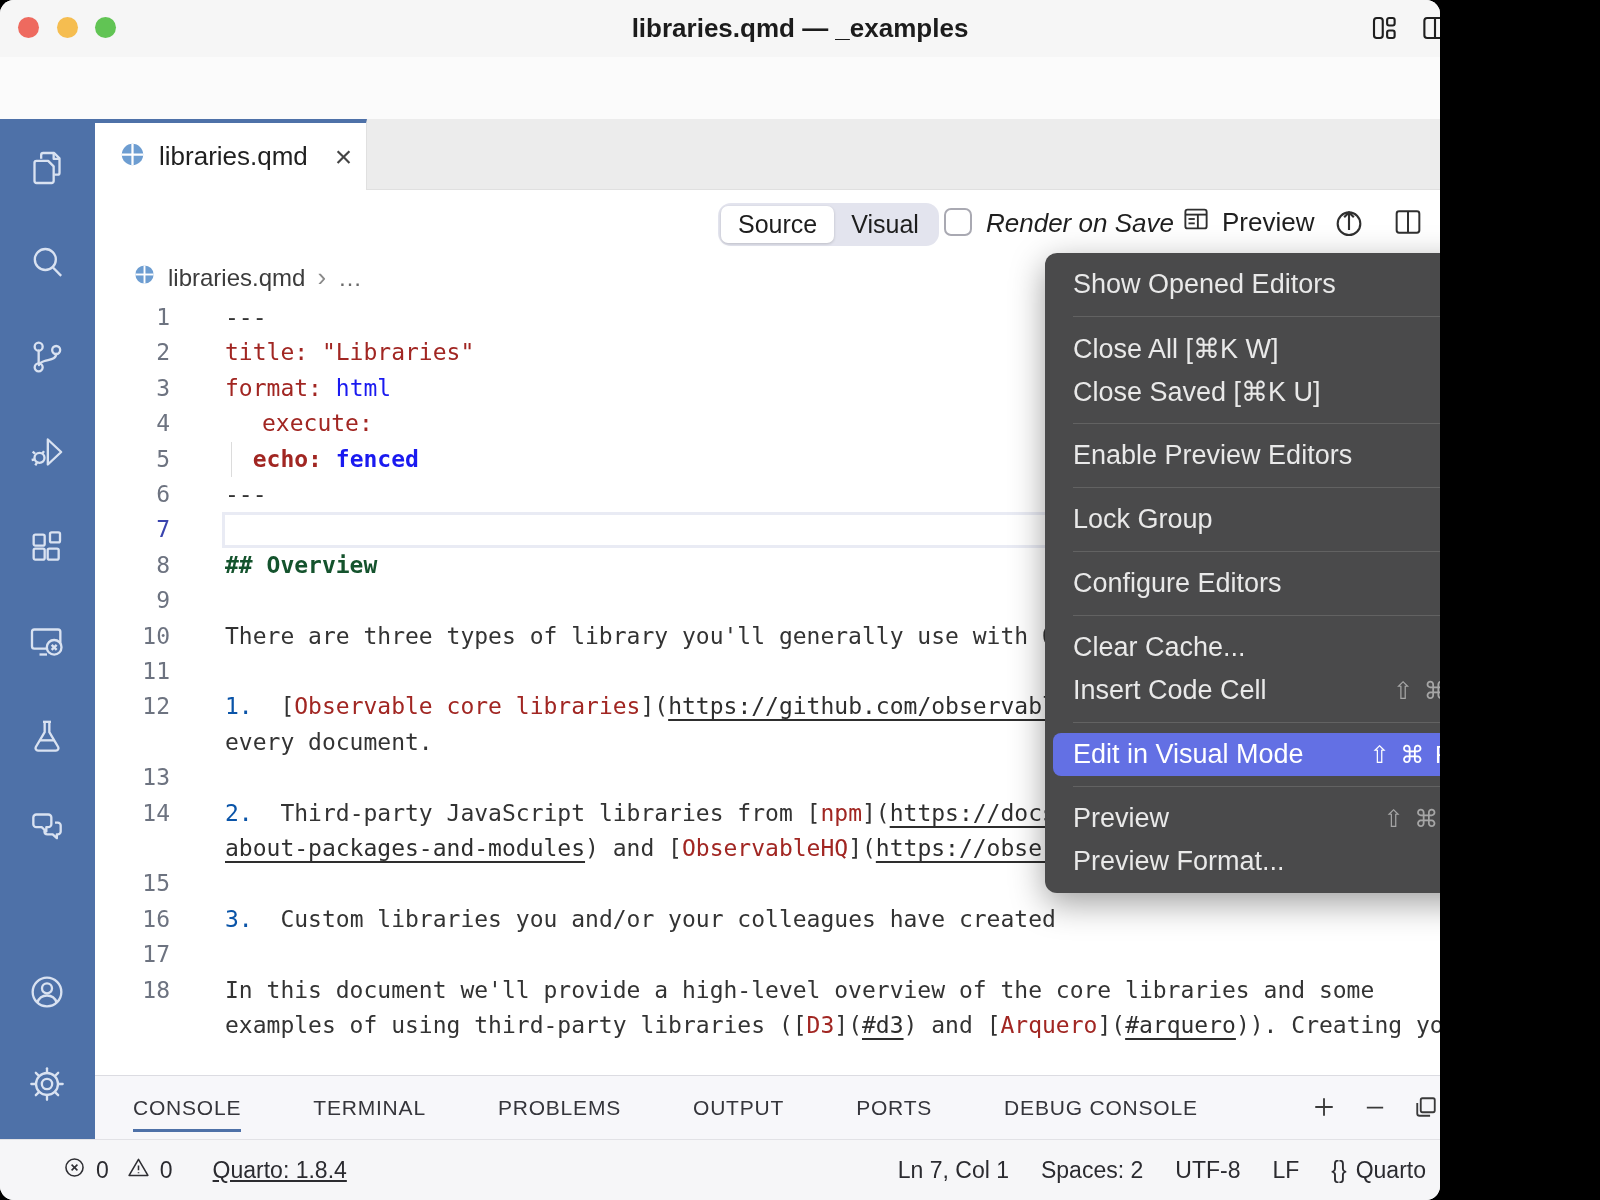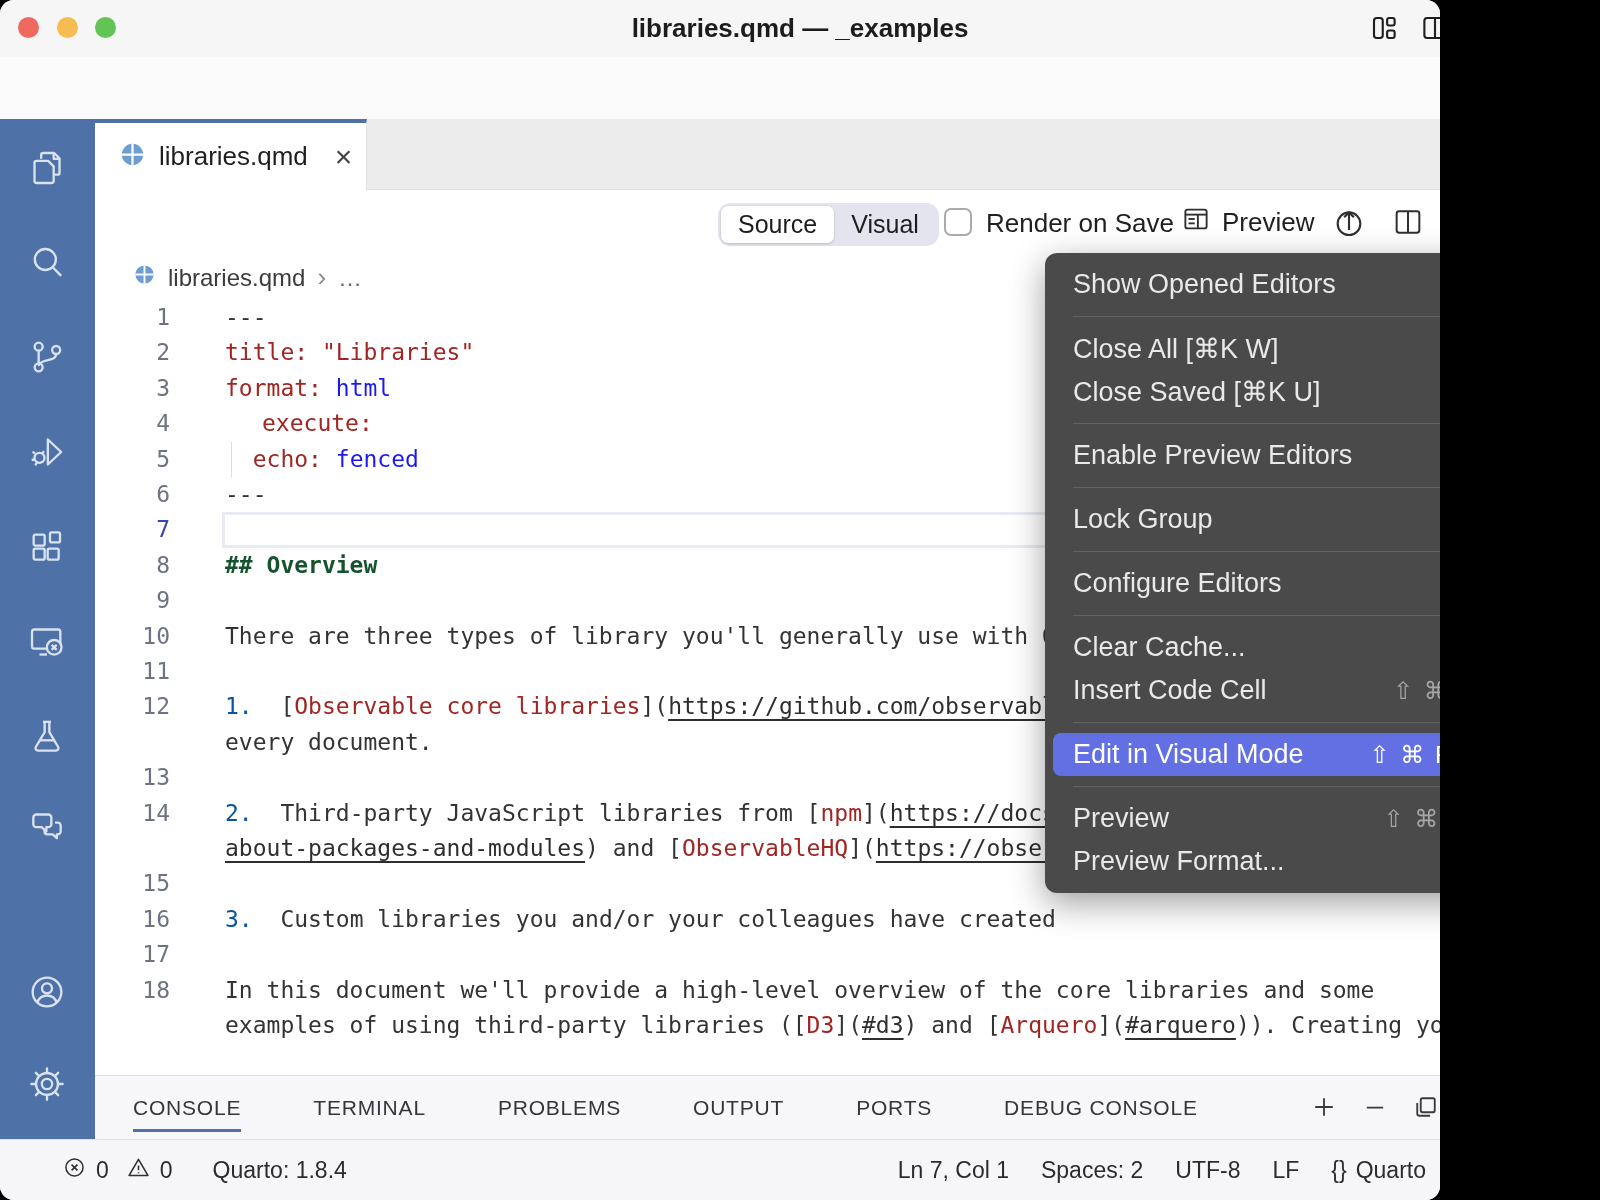--- a/index.html
+++ b/index.html
@@ -31,21 +31,21 @@
   .tabstrip{position:absolute;left:95px;top:119px;width:1505px;height:71px;background:#ececec;border-bottom:1px solid #e0e0e0;box-sizing:border-box;}
   .tab{position:absolute;left:0;top:0;width:272px;height:71px;background:#fff;border-top:4px solid #4e71a8;border-right:1px solid #e0e0e0;box-sizing:border-box;display:flex;align-items:center;gap:13px;padding-left:24px;}
   .tablabel{font-size:26px;color:#1f1f1f;}
   .tabclose{font-size:30px;color:#444;margin-left:14px;line-height:1;}
   
   .edtoolbar{position:absolute;left:95px;top:190px;width:1505px;height:65px;background:#fff;}
   .seg{position:absolute;left:623px;top:13px;height:43px;background:#e3e4ee;border-radius:13px;display:flex;align-items:center;padding:0 3px;}
   .segbtn{font-size:25px;color:#1d1d1d;padding:0 17px;height:37px;line-height:37px;border-radius:7px;}
   .segbtn.on{background:#fff;box-shadow:0 1px 3px rgba(0,0,0,.18);}
   .chk{position:absolute;left:849px;top:18px;width:28px;height:28px;border:2px solid #a9a9b2;border-radius:7px;background:#fff;box-sizing:border-box;}
-  .ros{position:absolute;left:891px;top:18px;font-size:26px;color:#1f1f1f;}
+  .ros{position:absolute;left:891px;top:18px;font-size:26px;color:#1f1f1f;font-style:italic;}
   .pvw{position:absolute;left:1086px;top:14px;display:flex;align-items:center;gap:11px;font-size:26px;color:#1f1f1f;}
   .iconbtn{position:absolute;top:16px;}
   .morebtn{position:absolute;left:1401px;top:8px;width:52px;height:48px;border-radius:9px;background:#dfe2f3;display:flex;align-items:center;justify-content:center;}
   .dots{display:flex;gap:6px;margin-top:4px;}
   .dots i{width:5px;height:5px;border-radius:50%;background:#3a3a3a;}
   
   .breadcrumb{position:absolute;left:95px;top:255px;width:1505px;height:45px;background:#fff;display:flex;align-items:center;gap:12px;padding-left:38px;font-size:24px;color:#3c3c3c;}
   .bc-sep{color:#8a8a8a;font-size:26px;}
   .bc-more{color:#6a6a6a;}
   
@@ -76,21 +76,21 @@
   .panelbar{position:absolute;left:95px;top:1075px;width:1505px;height:64px;background:#f7f7fa;border-top:1px solid #dcdce2;box-sizing:border-box;}
   .ptabs{position:absolute;left:38px;top:0;height:63px;display:flex;gap:72px;align-items:center;}
   .ptab{position:relative;font-size:21px;font-weight:500;letter-spacing:0.8px;color:#35353b;height:63px;line-height:63px;}
   .ptab.active::after{content:"";position:absolute;left:0;right:0;bottom:7px;height:3px;background:#4e71a8;}
   .picons{position:absolute;right:58px;top:17px;display:flex;gap:23px;}
   
   .statusbar{position:absolute;left:0;top:1139px;width:1600px;height:61px;background:#f6f6f8;border-top:1px solid #e2e2e6;box-sizing:border-box;font-size:23px;color:#2b2b30;}
   .st-left{position:absolute;left:62px;top:0;height:60px;display:flex;align-items:center;gap:14px;}
   .st-right{position:absolute;right:56px;top:0;height:60px;display:flex;align-items:center;gap:32px;}
   .st-item{display:flex;align-items:center;gap:9px;}
-  .qv{margin-left:26px;}
+  .qv{margin-left:26px;text-decoration:underline;}
 </style>
 </head>
 <body>
 
 <div class="window">
 
   <div class="titlebar">
     <span class="tl red"></span>
     <span class="tl yel"></span>
     <span class="tl grn"></span>
@@ -323,21 +323,21 @@
   <div class="lnum" style="top: 0px;">1</div>
       <div class="crow" style="top: 0px;"><span class="sp">---</span></div>
       <div class="lnum" style="top: 35.4px;">2</div>
       <div class="crow" style="top: 35.4px;"><span class="sr">title: "Libraries"</span></div>
       <div class="lnum" style="top: 70.8px;">3</div>
       <div class="crow" style="top: 70.8px;"><span class="sr">format:</span><span class="sp"> </span><span class="sb">html</span></div>
       <div class="lnum" style="top: 106.2px;">4</div>
       <div class="crow" style="top: 106.2px; margin-left: 37px;"><span class="sr">execute:</span></div>
       <div class="iguide" style="left: 136px; top: 141.6px; height: 35.4px;"></div>
       <div class="lnum" style="top: 141.6px;">5</div>
-      <div class="crow" style="top: 141.6px;"><span class="sp">  </span><span class="sr">echo:</span><span class="sp"> </span><span class="sb">fenced</span></div>
+      <div class="crow" style="top: 141.6px; font-weight: bold;"><span class="sp">  </span><span class="sr">echo:</span><span class="sp"> </span><span class="sb">fenced</span></div>
       <div class="lnum" style="top: 177px;">6</div>
       <div class="crow" style="top: 177px;"><span class="sp">---</span></div>
       <div class="curline" style="top: 212.4px;"></div>
       <div class="lnum cur" style="top: 212.4px;">7</div>
       <div class="crow" style="top: 212.4px;"></div>
       <div class="lnum" style="top: 247.8px;">8</div>
       <div class="crow" style="top: 247.8px;"><span class="sh">## Overview</span></div>
       <div class="lnum" style="top: 283.2px;">9</div>
       <div class="crow" style="top: 283.2px;"></div>
       <div class="lnum" style="top: 318.6px;">10</div>

